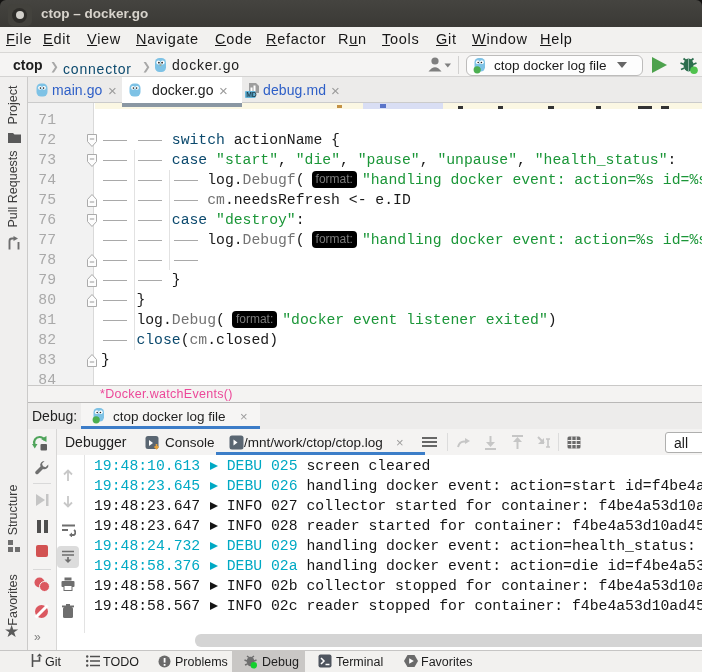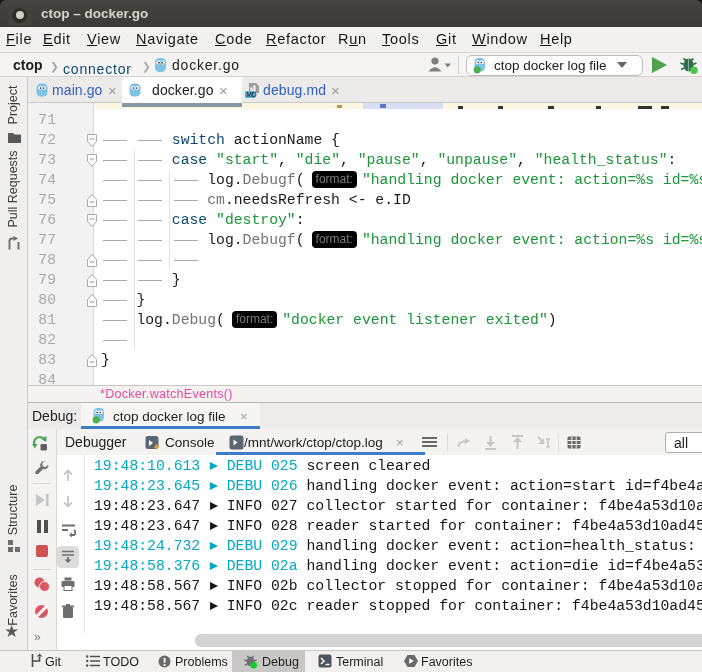--- a/index.html
+++ b/index.html
@@ -182,20 +182,21 @@
 <div class="tabd" style="left:110.4px;top:177px"></div>
 <div class="cl" style="left:143.8px;top:167px">}</div>
 <div class="num" style="top:187px">80</div>
 <div class="tabd" style="left:75.0px;top:197px"></div>
 <div class="cl" style="left:108.4px;top:187px">}</div>
 <div class="num" style="top:207px">81</div>
 <div class="tabd" style="left:75.0px;top:217px"></div>
 <div class="cl" style="left:108.4px;top:207px">log.<span class="t">Debug</span>(<span class="hint">format:</span><span class="s">"docker event listener exited"</span>)</div>
 <div class="num" style="top:227px">82</div>
 <div class="tabd" style="left:75.0px;top:237px"></div>
+<div class="cl" style="left:108.4px;top:227px"><span class="k">close</span>(<span class="t">cm</span>.closed)</div>
 <div class="num" style="top:247px">83</div>
 <div class="cl" style="left:73.0px;top:247px">}</div>
 <div class="num" style="top:267px">84</div>
 <div class="abs" style="left:105.5px;top:47px;width:1px;height:200px;background:#e2e2e2"></div>
 <div class="abs" style="left:141px;top:67px;width:1px;height:100px;background:#e2e2e2"></div>
 <svg class="abs" style="left:59px;top:30.5px" width="10" height="13" viewBox="0 0 10 13">
       <polygon points="0.5,0.5 9.5,0.5 9.5,7.5 5,12.5 0.5,7.5" fill="#fcfcfc" stroke="#ababab" stroke-width="1"></polygon>
       <path d="M2.8 5 h4.4" stroke="#9a9a9a" stroke-width="1"></path>
     </svg>
 <svg class="abs" style="left:59px;top:50.5px" width="10" height="13" viewBox="0 0 10 13">

